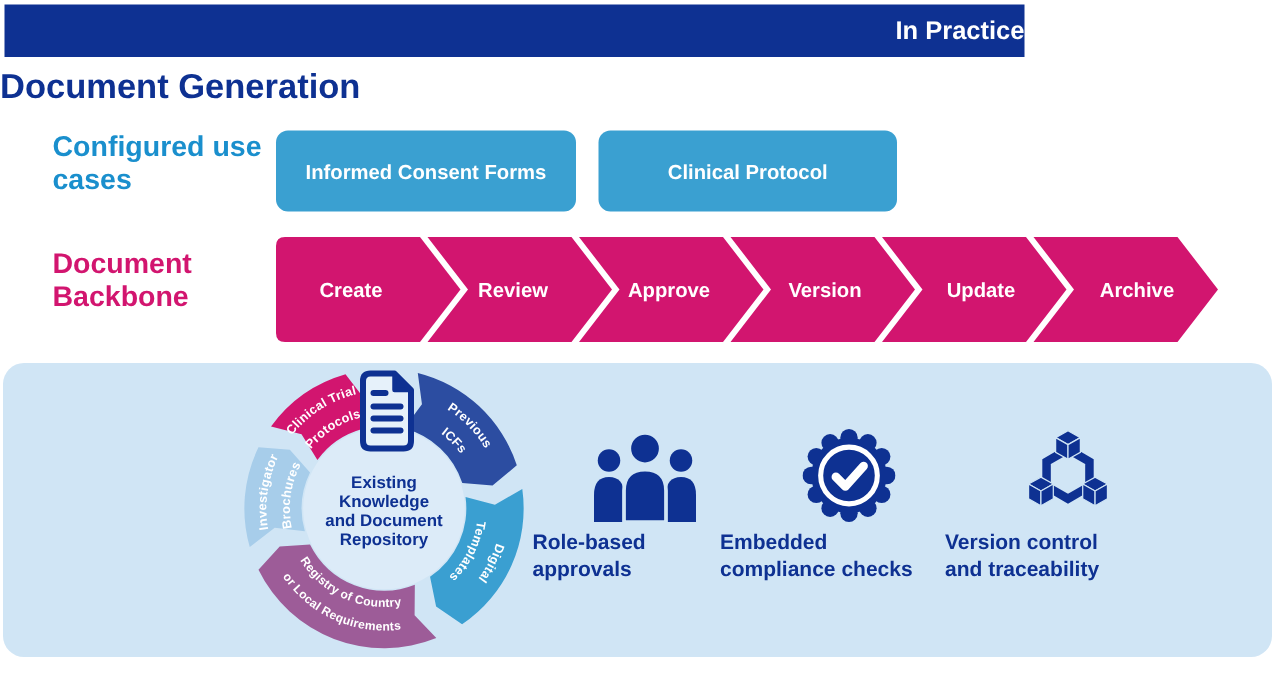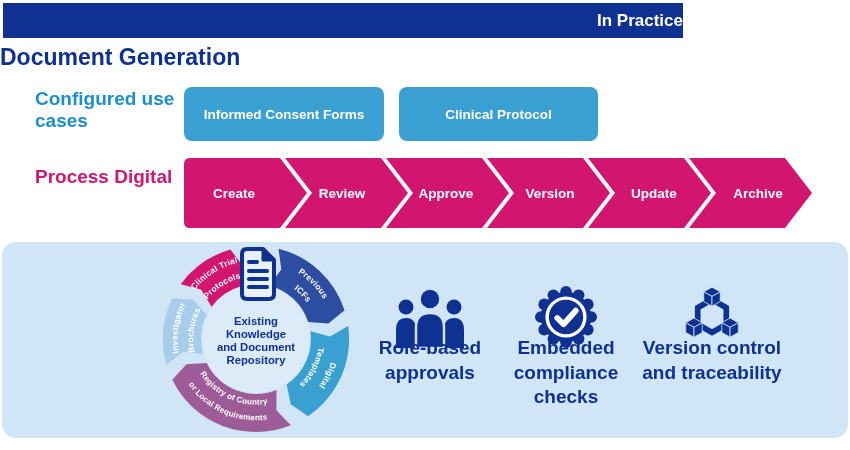--- a/index.html
+++ b/index.html
@@ -35,22 +35,22 @@
   .ring .seg-label  { font-size:8.6px; font-weight:bold; fill:#ffffff; letter-spacing:.2px; }
   .ring .seg-label-sm { font-size:8.2px; font-weight:bold; fill:#ffffff; letter-spacing:.2px; }
   .ring .center-line { font-size:11.5px; font-weight:bold; fill:var(--dark-blue,#0e3192); text-anchor:middle; }
 
   .doc-icon { position:absolute; left:234px; top:245px; width:46px; height:58px; }
 
   .f-icon { position:absolute; }
   .f-people { left:393px; top:288px; width:74px; height:60px; }
   .f-badge  { left:535px; top:286px; width:62px; height:62px; }
   .f-cubes  { left:679px; top:283px; width:66px; height:66px; }
-  .f-label { position:absolute; top:336px; text-align:center; color:var(--dark-blue,#0e3192);
-             font-weight:bold; font-size:19px; line-height:1.3; white-space:pre-line; }
+  .f-label { position:absolute; top:352px; color:var(--dark-blue,#0e3192);
+             font-weight:bold; font-size:14px; line-height:1.3; white-space:pre-line; }
   .fl1 { left:355px; width:150px; } .fl2 { left:480px; width:172px; } .fl3 { left:630px; width:164px; }
 </style>
 </head>
 <body>
 
 <div class="page">
 
   <div class="banner">
     <span>In Practice</span>
   </div>
@@ -58,21 +58,21 @@
   <h1 class="title">Document Generation</h1>
 
   <div class="row-label use-label">Configured use cases</div>
   <div class="uc-btn uc1">
     <span>Informed Consent Forms</span>
   </div>
   <div class="uc-btn uc2">
     <span>Clinical Protocol</span>
   </div>
 
-  <div class="row-label process-label">Process Digital</div>
+  <div class="row-label process-label">Document Backbone</div>
 
   <svg class="arrows" viewBox="0 0 634 70">
     <path d="M6 0 L96 0 L123 35 L96 70 L6 70 Q0 70 0 64 L0 6 Q0 0 6 0 Z"></path>
     <path d="M101 0 L197 0 L224 35 L197 70 L101 70 L128 35 Z"></path>
     <path d="M202 0 L298 0 L325 35 L298 70 L202 70 L229 35 Z"></path>
     <path d="M303 0 L399 0 L426 35 L399 70 L303 70 L330 35 Z"></path>
     <path d="M404 0 L500 0 L527 35 L500 70 L404 70 L431 35 Z"></path>
     <path d="M505 0 L601 0 L628 35 L601 70 L505 70 L532 35 Z"></path>
     <text x="50" y="40">Create</text>
     <text x="158" y="40">Review</text>

